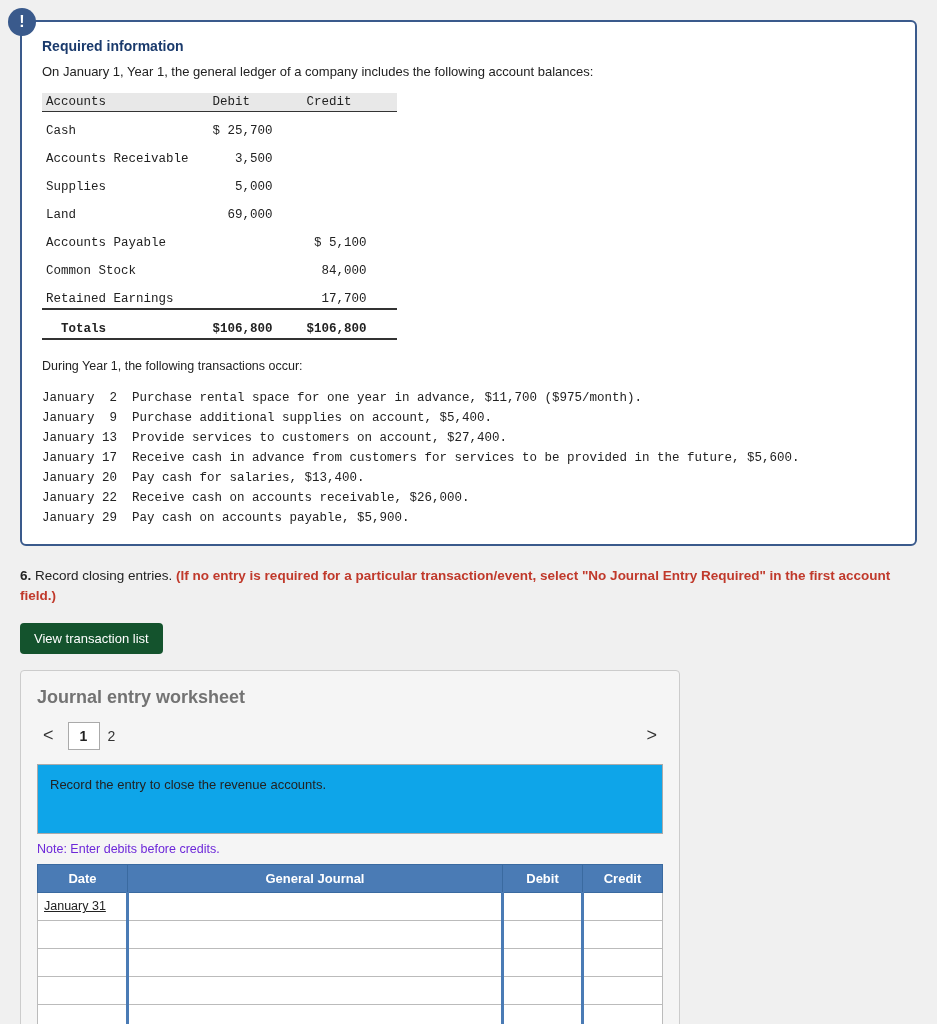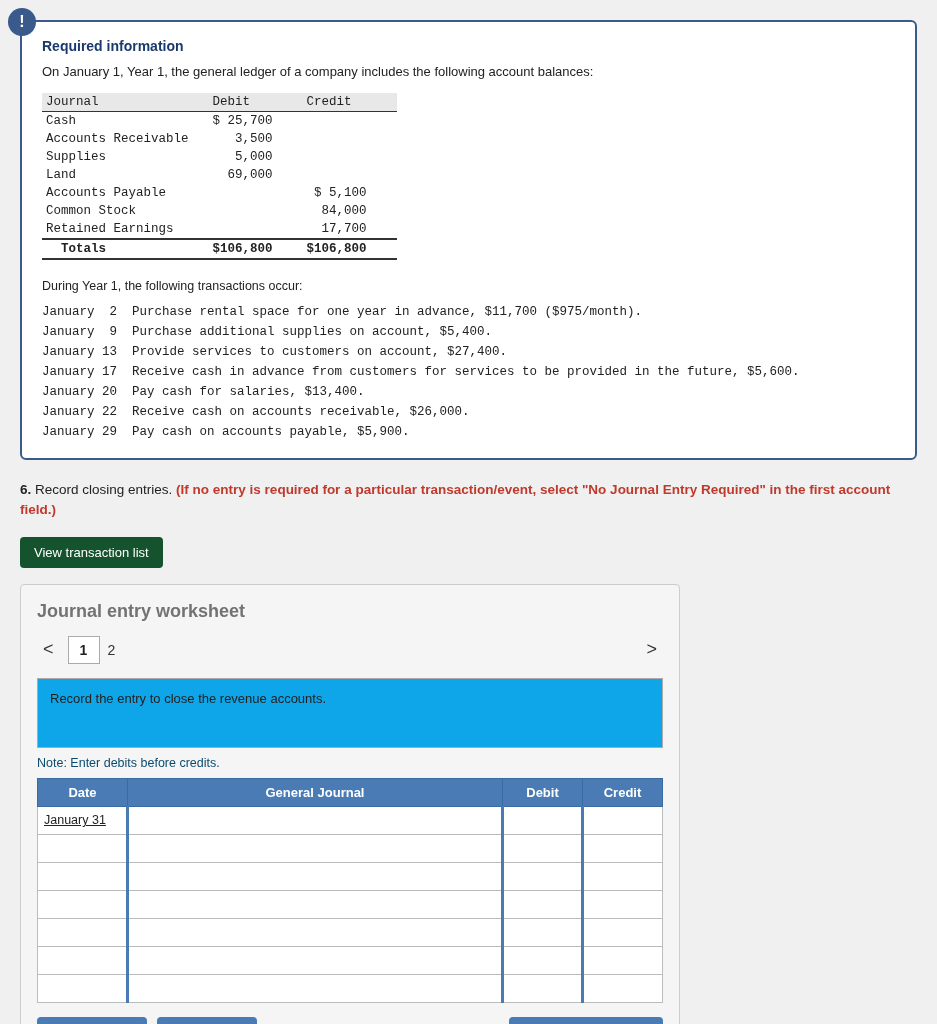--- a/index.html
+++ b/index.html
@@ -64,21 +64,21 @@
 
     .balance-table th {
       border-bottom: 1px solid #333;
       padding: 2px 20px 2px 4px;
       text-align: left;
       font-weight: normal;
       background: #e8e8e8;
     }
 
     .balance-table td {
-      padding: 2px 20px 2px 4px;
+      padding: 12px 20px 2px 4px;
       text-align: left;
     }
 
     .balance-table td.amount {
       text-align: right;
       padding-right: 30px;
     }
 
     .balance-table .totals-row td {
       border-top: 2px solid #333;
@@ -87,21 +87,21 @@
     }
 
     .transactions-section {
       font-size: 12.5px;
       font-family: 'Courier New', monospace;
       line-height: 1.6;
     }
 
     .transactions-title {
       font-family: Arial, sans-serif;
-      margin-bottom: 6px;
+      margin-bottom: 12px;
     }
 
     
     .question-section {
       margin-bottom: 16px;
       font-size: 13.5px;
       line-height: 1.5;
     }
 
     .question-number {
@@ -179,21 +179,21 @@
     .instruction-box {
       border: 1px solid #aaa;
       background: #0ea5e9;
       padding: 12px;
       margin-bottom: 8px;
       min-height: 70px;
       font-size: 13px;
     }
 
     .note-text {
-      color: #0c4a6e;
+      color: #6d28d9;
       font-size: 12.5px;
       margin-bottom: 8px;
     }
 
     
     .journal-table {
       width: 100%;
       border-collapse: collapse;
       margin-bottom: 14px;
       font-size: 13px;
@@ -297,21 +297,21 @@
   <div class="info-box">
     <div class="info-icon">!</div>
 
     <div class="required-info-title">Required information</div>
 
     <p class="intro-text">On January 1, Year 1, the general ledger of a company includes the following account balances:</p>
 
     <table class="balance-table">
       <thead>
         <tr>
-          <th>Journal</th>
+          <th>Accounts</th>
           <th>Debit</th>
           <th>Credit</th>
         </tr>
       </thead>
       <tbody>
         <tr>
           <td>Cash</td>
           <td class="amount">$ 25,700</td>
           <td class="amount"></td>
         </tr>

